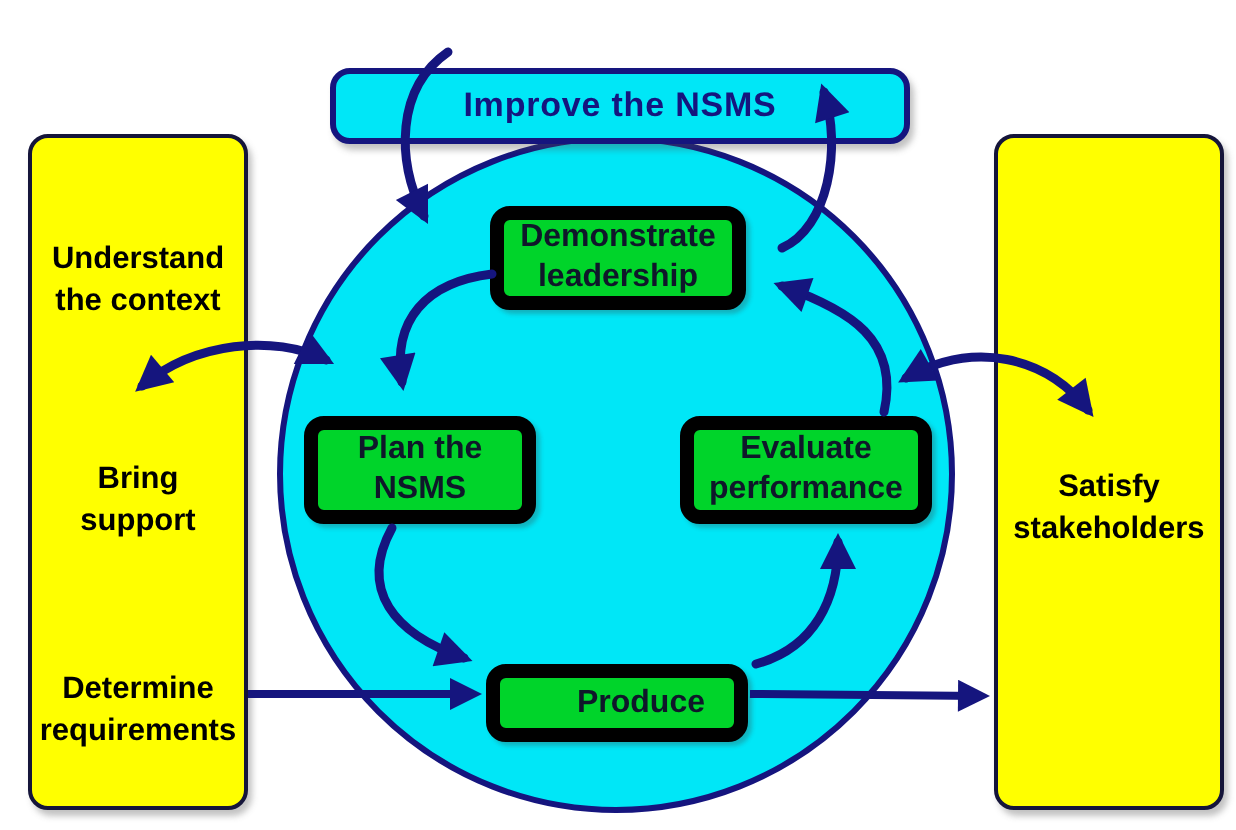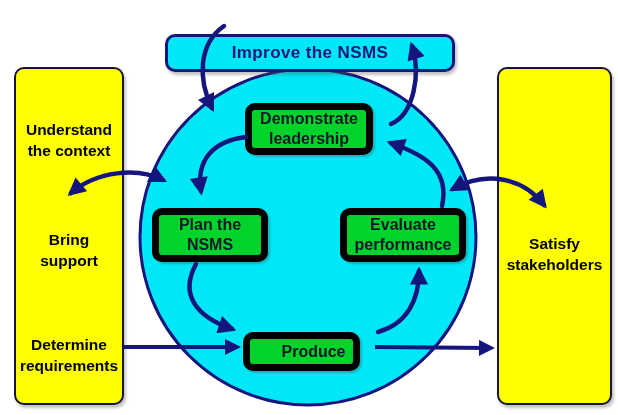--- a/index.html
+++ b/index.html
@@ -34,21 +34,21 @@
     font-size:15.5px; line-height:21px; color:#000000; white-space:pre-line;
   }
   .green {
     background:#00d42a; border:7px solid #000000; border-radius:10px;
     color:#0f172a; font-size:16px; line-height:20px;
     box-shadow:2px 2px 2px rgba(60,60,60,.3);
   }
   #demonstrate { left:245px; top:103px; width:128px; height:52px; }
   #plan        { left:152px; top:208px; width:116px; height:54px; }
   #evaluate    { left:340px; top:208px; width:126px; height:54px; }
-  #produce     { left:243px; top:332px; width:117px; height:39px;padding-left:24px; }
+  #produce     { left:243px; top:332px; width:131px; height:39px;padding-left:24px; }
 
   .arrow { fill:none; stroke:#15157e; stroke-width:4.5; stroke-linecap:round; }
   .hline { fill:none; stroke:#15157e; stroke-width:4;   stroke-linecap:butt; }
 </style>
 </head>
 <body>
 
 <div class="stage">
 
   <svg class="layer bg" viewBox="0 0 618 415">

